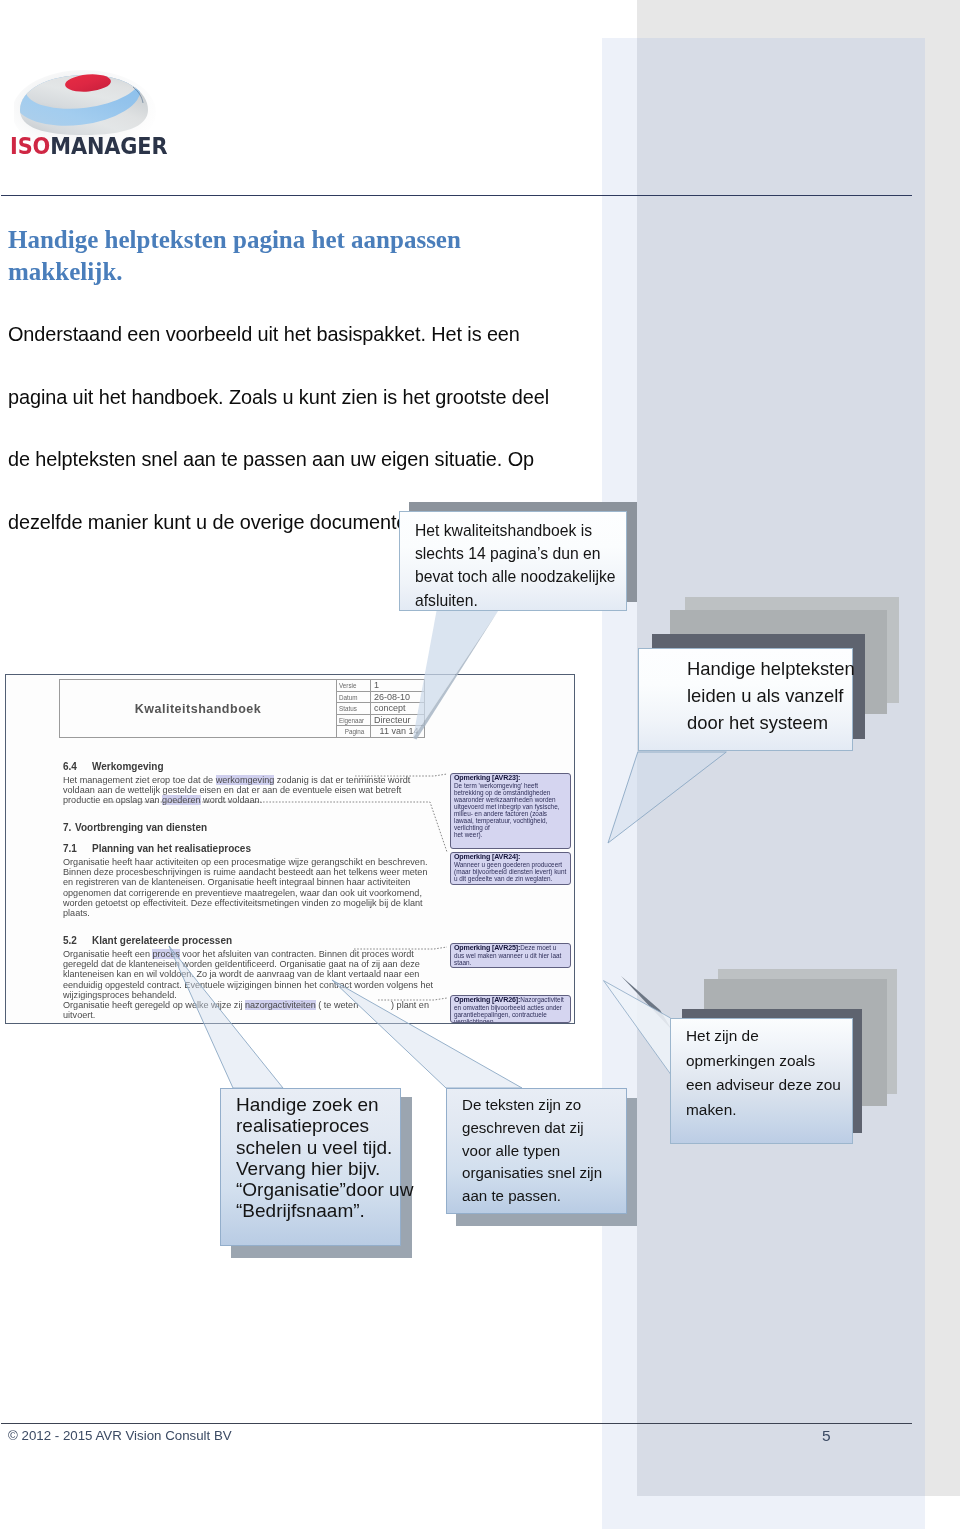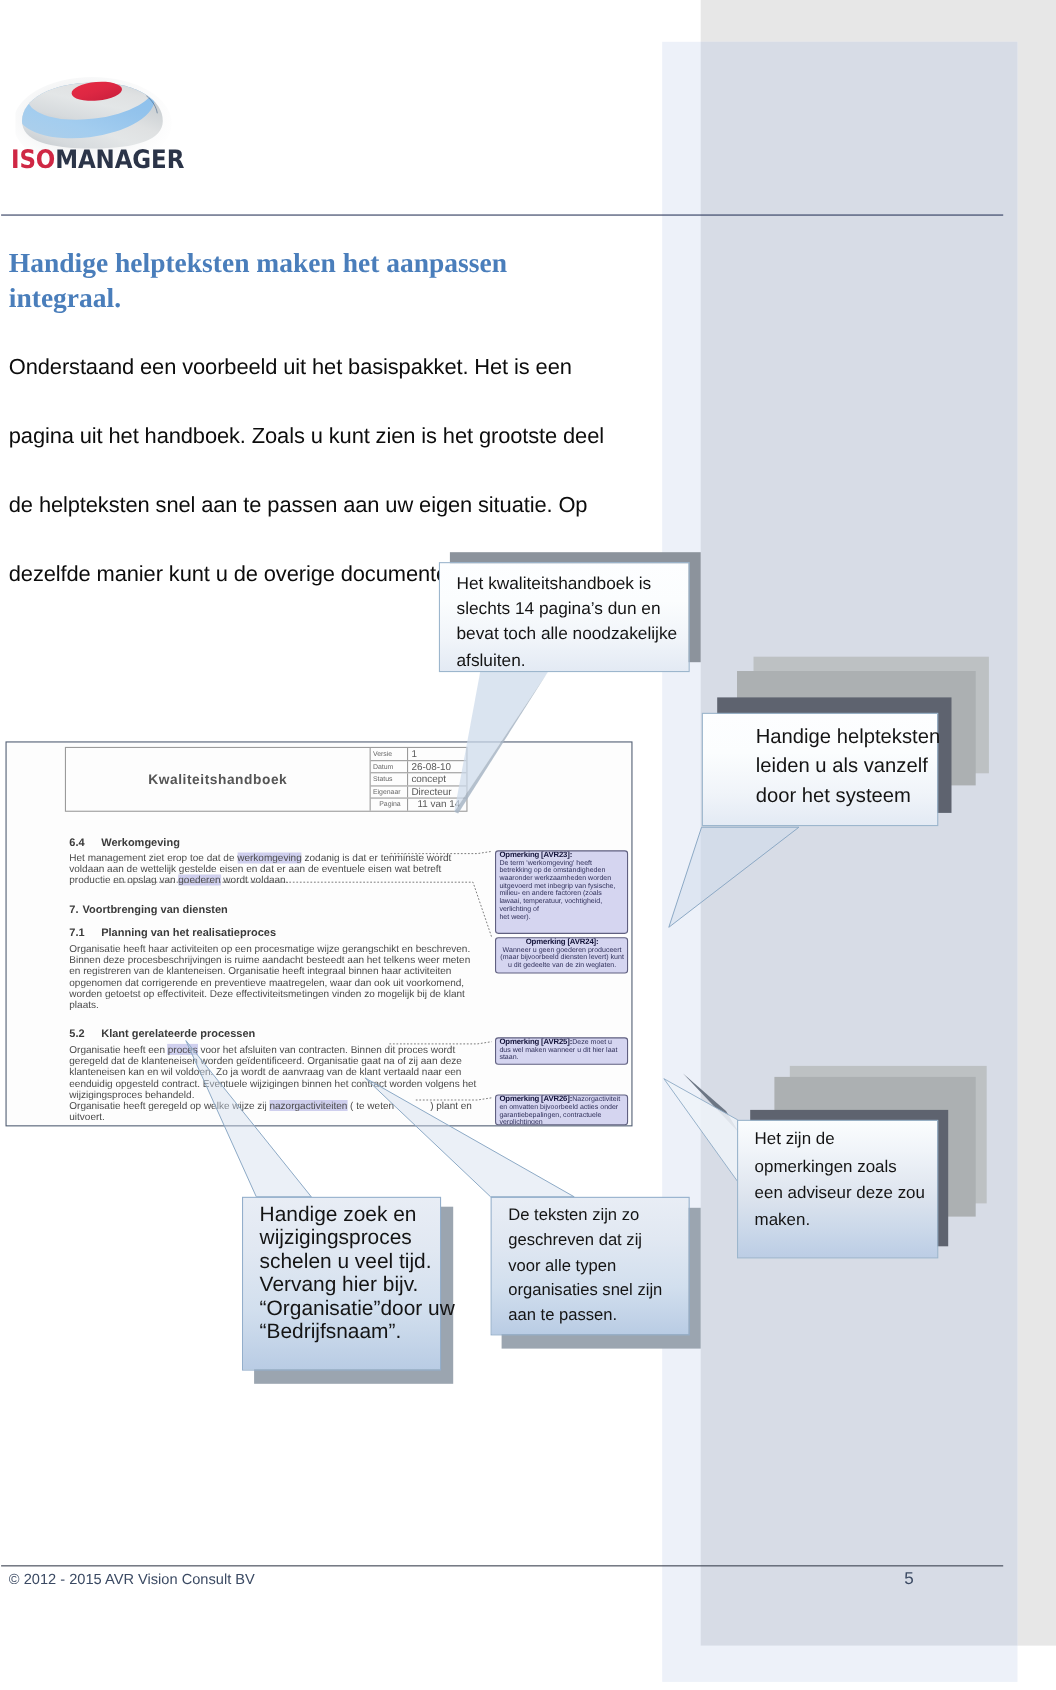--- a/index.html
+++ b/index.html
@@ -95,21 +95,21 @@
   #co4{left:446px;top:1088px;width:200px;height:145px;}
   #co4 .txt{font-size:15.1px;line-height:22.8px;}
   #co5{left:670px;top:970px;width:240px;height:200px;}
   #co5 .txt{font-size:15.4px;line-height:24.6px;}
   #co5 .box{background:linear-gradient(to bottom,#fbfdfe 0%,#f0f4f9 22%,#dde4ee 55%,#c9d7e9 82%,#bccde5 100%);}
   .co.blue .box{border-color:#93aecb;
       background:linear-gradient(to bottom,#e8edf5 0%,#e1e8f2 30%,#d2dfee 65%,#b9cce4 100%);}
   .co .shadow.grey{background:#9ba5b0;}
   .co .shadow.bluegrey{background:#8c939c;}
   .cmt.c1{left:444px;top:98px;width:121px;height:76px;}
-  .cmt.c2{left:444px;top:177px;width:121px;height:33px;text-align:center;}
+  .cmt.c2{left:444px;top:177px;width:121px;height:33px;}
   .cmt.c3{left:444px;top:268px;width:121px;height:25px;}
   .cmt.c4{left:444px;top:320px;width:121px;height:28px;}
 </style>
 </head>
 <body>
 
 <div class="page">
   <div id="band-grey"></div>
   <div id="band-light"></div>
   <div id="band-mid"></div>
@@ -161,21 +161,21 @@
         </g>
 
         <ellipse cx="74" cy="21" rx="23" ry="8.5" fill="url(#gRed)" transform="rotate(-5 74 21)"></ellipse>
       </g>
     </svg>
   </div>
   <div id="logo-word"><span class="iso">ISO</span><span class="mgr">MANAGER</span></div>
 
   <div id="rule-top"></div>
 
-  <div id="heading">Handige helpteksten maken het aanpassen integraal.</div>
+  <div id="heading">Handige helpteksten pagina het aanpassen makkelijk.</div>
   <div id="intro">
     <span class="ln">Onderstaand een voorbeeld uit het basispakket. Het is een</span>
     <span class="ln">pagina uit het handboek. Zoals u kunt zien is het grootste deel</span>
     <span class="ln">de helpteksten snel aan te passen aan uw eigen situatie. Op</span>
     <span class="ln">dezelfde manier kunt u de overige documenten aanpassen.</span>
   </div>
 
   <div id="doc">
     <div id="doc-table">
       <div class="title">Kwaliteitshandboek</div>
@@ -259,21 +259,21 @@
   </div>
 
   <div class="co blue" id="co3">
     <div class="shadow grey" style="left:11px;top:9px;width:181px;height:161px;"></div>
     <svg width="130" height="146" style="left:-53px;top:-144px;" viewBox="0 0 130 146">
       <polygon points="2,2 66,144 116,144" fill="#cfdcec" fill-opacity="0.42" stroke="#8ba8c4" stroke-width="0.9"></polygon>
     </svg>
     <div class="box" style="left:0px;top:0px;width:181px;height:158px;"></div>
     <div class="txt" style="left:16px;top:6px;">
       <span>Handige zoek en</span>
-      <span>wijzigingsproces</span>
+      <span>realisatieproces</span>
       <span>schelen u veel tijd.</span>
       <span>Vervang hier bijv.</span>
       <span>“Organisatie”door uw</span>
       <span>“Bedrijfsnaam”.</span>
     </div>
   </div>
 
   <div class="co blue" id="co4">
     <div class="shadow grey" style="left:10px;top:10px;width:181px;height:128px;"></div>
     <svg width="120" height="112" style="left:-116px;top:-110px;" viewBox="0 0 120 112">

